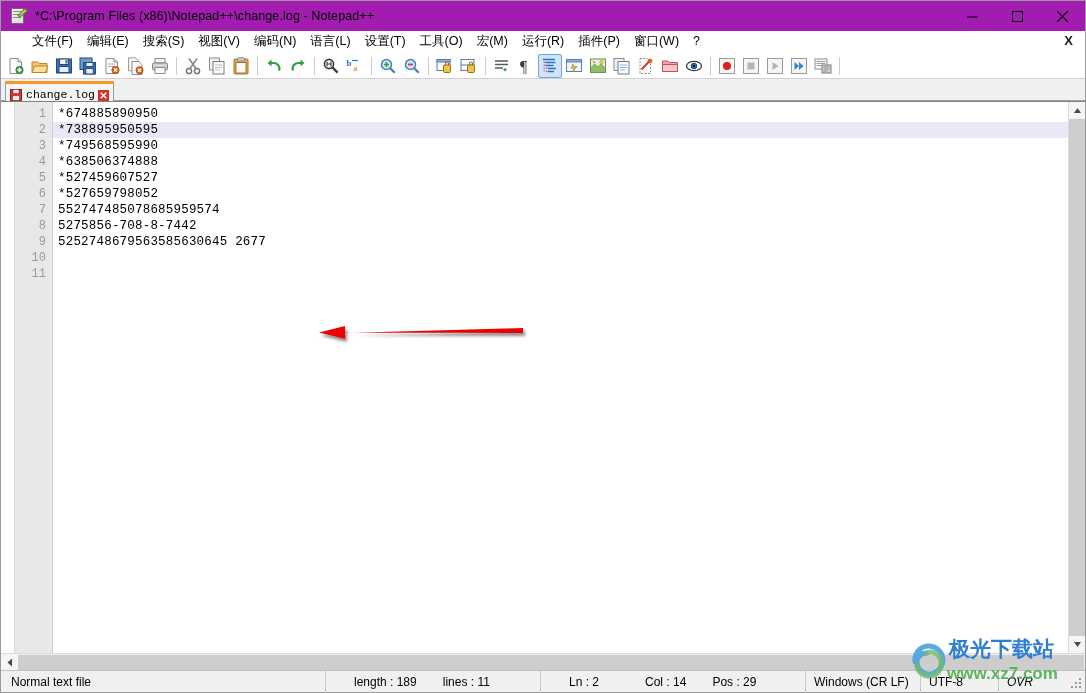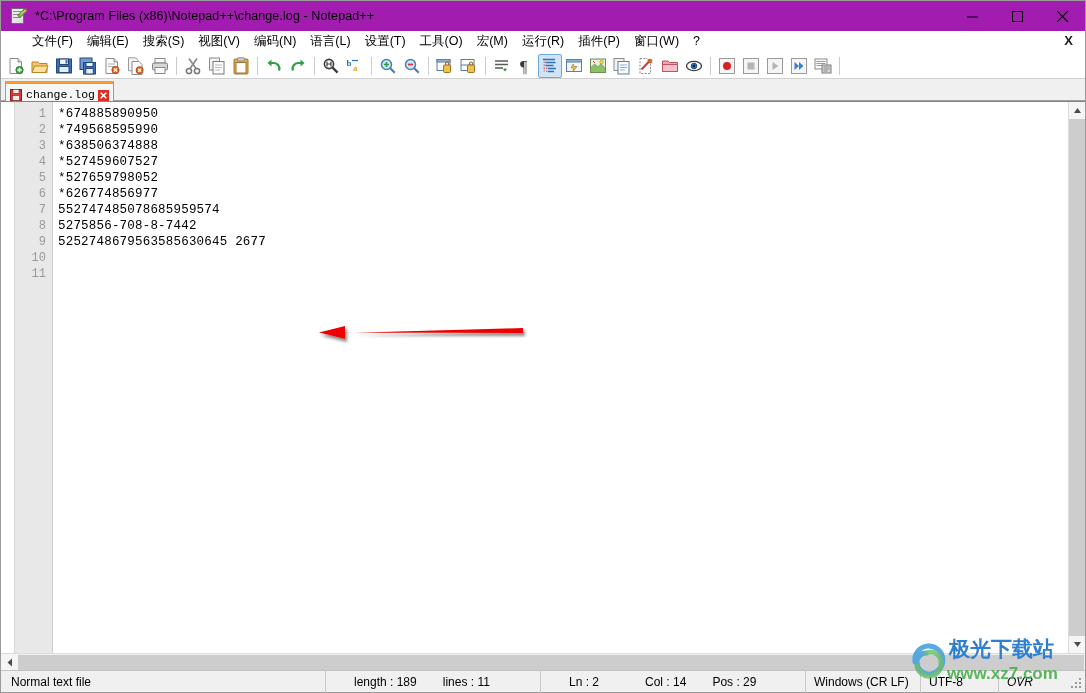--- a/index.html
+++ b/index.html
@@ -649,25 +649,25 @@
       <div class="ln">6</div>
       <div class="ln">7</div>
       <div class="ln">8</div>
       <div class="ln">9</div>
       <div class="ln">10</div>
       <div class="ln">11</div>
     </div>
 
     <div class="code">
       <div class="row">*674885890950</div>
+      <div class="row current">*738895950595</div>
       <div class="row">*749568595990</div>
       <div class="row">*638506374888</div>
       <div class="row">*527459607527</div>
       <div class="row">*527659798052</div>
-      <div class="row">*626774856977</div>
       <div class="row">552747485078685959574</div>
       <div class="row">5275856-708-8-7442</div>
       <div class="row">5252748679563585630645 2677</div>
 
       <div class="annot">
         <svg width="225" height="40" viewBox="0 0 225 40">
           <defs>
             <filter id="sh" x="-20%" y="-40%" width="160%" height="220%">
               <feDropShadow dx="2" dy="3" stdDeviation="1.6" flood-color="#666" flood-opacity="0.75"></feDropShadow>
             </filter>

